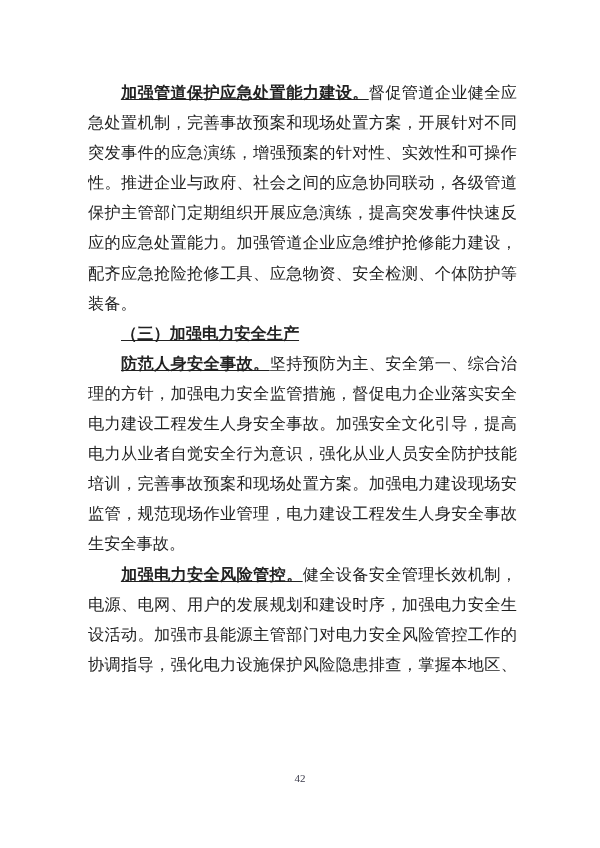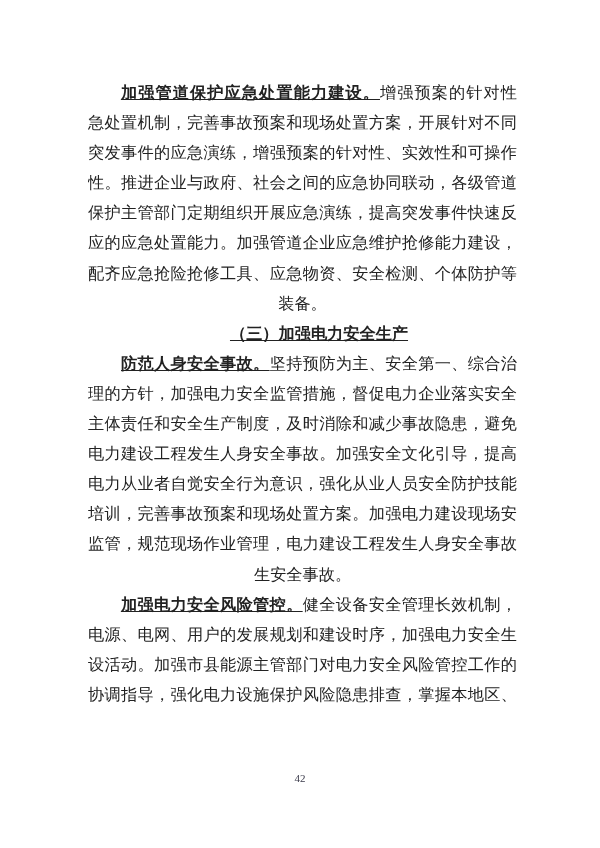--- a/index.html
+++ b/index.html
@@ -19,21 +19,21 @@
     position: absolute;
     left: 88px;
     top: 78px;
     width: 429px;
   }
   .line {
     height: 30.1px;
     line-height: 30.1px;
     font-size: 16.2px;
     color: #222222;
-    text-align: center;
+    text-align: left;
     overflow: hidden;
   }
   .line.justify {
     text-align: justify;
     text-align-last: justify;
     -moz-text-align-last: justify;
     text-justify: inter-character;
   }
   .line.indent {
     text-indent: 33px;
@@ -49,32 +49,31 @@
     font-size: 11px;
     color: #3a3a4a;
     font-family: "Liberation Serif", "DejaVu Serif", serif;
   }
 </style>
 </head>
 <body>
 
 <div class="page">
   <div class="text-block">
-      <div class="line indent justify"><span class="seg bold">加强管道保护应急处置能力建设。</span><span class="seg">增强预案的针对性</span></div>
+      <div class="line indent justify"><span class="seg bold">加强管道保护应急处置能力建设。</span><span class="seg">督促管道企业健全应</span></div>
       <div class="line justify"><span class="seg">急处置机制，完善事故预案和现场处置方案，开展针对不同</span></div>
       <div class="line justify"><span class="seg">突发事件的应急演练，增强预案的针对性、实效性和可操作</span></div>
       <div class="line justify"><span class="seg">性。推进企业与政府、社会之间的应急协同联动，各级管道</span></div>
       <div class="line justify"><span class="seg">保护主管部门定期组织开展应急演练，提高突发事件快速反</span></div>
       <div class="line justify"><span class="seg">应的应急处置能力。加强管道企业应急维护抢修能力建设，</span></div>
       <div class="line justify"><span class="seg">配齐应急抢险抢修工具、应急物资、安全检测、个体防护等</span></div>
       <div class="line"><span class="seg">装备。</span></div>
       <div class="line indent"><span class="seg bold">（三）加强电力安全生产</span></div>
       <div class="line indent justify"><span class="seg bold">防范人身安全事故。</span><span class="seg">坚持预防为主、安全第一、综合治</span></div>
       <div class="line justify"><span class="seg">理的方针，加强电力安全监管措施，督促电力企业落实安全</span></div>
-      <div class="line justify"><span class="seg">主体责任和安全生产制度，及时消除和减少事故隐患，避免</span></div>
       <div class="line justify"><span class="seg">电力建设工程发生人身安全事故。加强安全文化引导，提高</span></div>
       <div class="line justify"><span class="seg">电力从业者自觉安全行为意识，强化从业人员安全防护技能</span></div>
       <div class="line justify"><span class="seg">培训，完善事故预案和现场处置方案。加强电力建设现场安全</span></div>
       <div class="line justify"><span class="seg">监管，规范现场作业管理，电力建设工程发生人身安全事故</span></div>
       <div class="line"><span class="seg">生安全事故。</span></div>
       <div class="line indent justify"><span class="seg bold">加强电力安全风险管控。</span><span class="seg">健全设备安全管理长效机制，</span></div>
       <div class="line justify"><span class="seg">电源、电网、用户的发展规划和建设时序，加强电力安全生产</span></div>
       <div class="line justify"><span class="seg">设活动。加强市县能源主管部门对电力安全风险管控工作的</span></div>
       <div class="line justify"><span class="seg">协调指导，强化电力设施保护风险隐患排查，掌握本地区、</span></div>
     </div>

